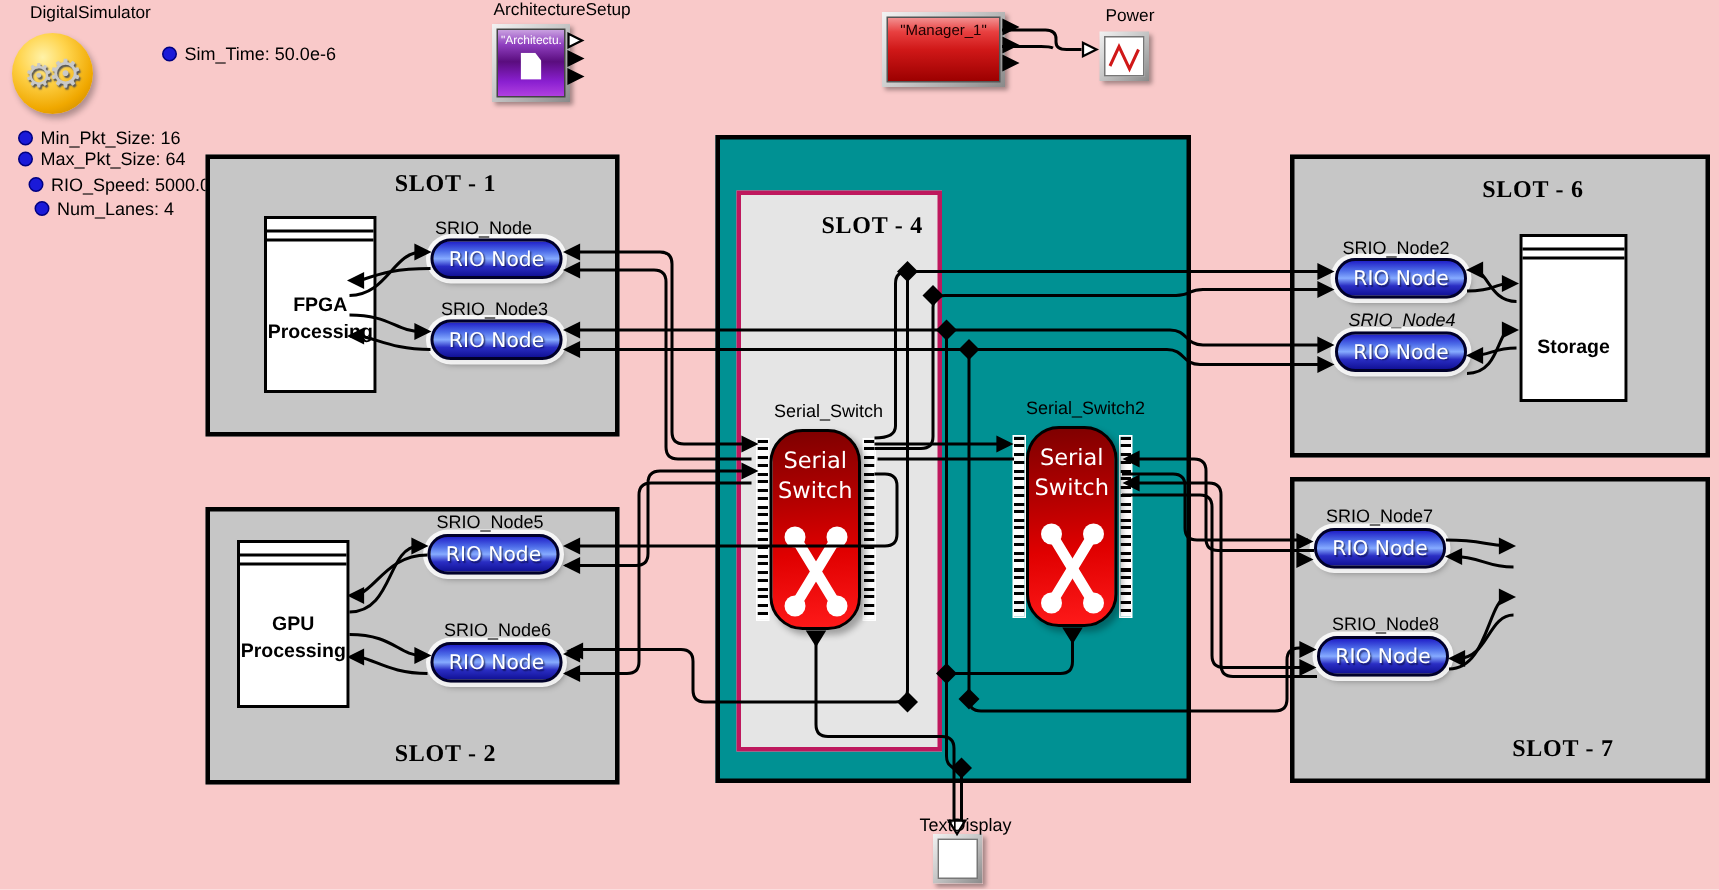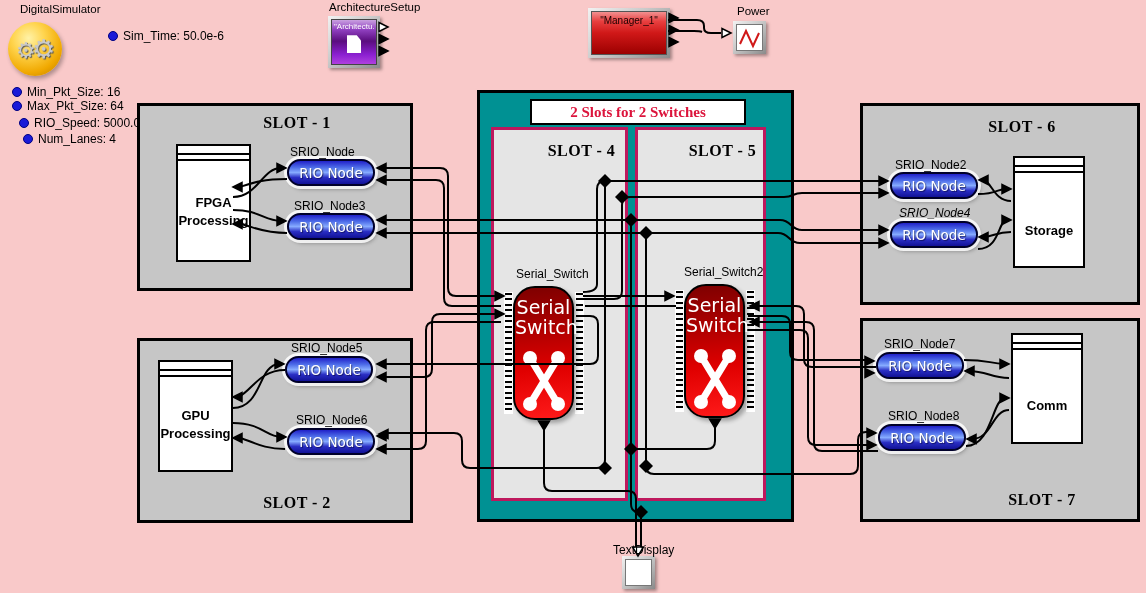--- a/index.html
+++ b/index.html
@@ -16,21 +16,21 @@
         border:2px solid #00002a;border-radius:14px;box-sizing:border-box;
         box-shadow:0 0 0 3px rgba(255,255,255,.85),2px 3px 4px rgba(0,0,0,.35);
         display:flex;align-items:center;justify-content:center;}
   .pill span{color:#fff;font-family:"DejaVu Sans",sans-serif;font-size:13.5px;text-shadow:1px 1px 1px rgba(0,0,40,.6);}
   .teal{background:#009193;border:3px solid #000;box-sizing:border-box;}
   .banner{background:#fff;border:2px solid #000;box-sizing:border-box;display:flex;align-items:center;justify-content:center;
           font-family:"Liberation Serif",serif;font-weight:bold;font-size:15px;color:#DC143C;}
   .swslot{background:#e5e5e5;border:3px solid #be185d;box-sizing:border-box;}
   .switch{background:linear-gradient(175deg,#7e0000 0%,#b30000 35%,#e00000 62%,#ff1a1a 100%);
           border:2.5px solid #000;border-radius:22px;box-sizing:border-box;box-shadow:3px 3px 4px rgba(0,0,0,.3);}
-  .switch .swtxt{color:#fff;font-family:"DejaVu Sans",sans-serif;font-size:19px;text-align:center;line-height:20px;}
+  .switch .swtxt{color:#fff;font-family:"DejaVu Sans",sans-serif;font-size:15px;text-align:center;line-height:20px;}
   .ports{width:9px;background:repeating-linear-gradient(180deg,#000 0 2px,#f6f6f6 2px 5px,#000 5px 7px,#fff 7px 11px);
          border:1px solid #fff;box-sizing:border-box;}
   .frame{background:linear-gradient(135deg,#f2f2f2 0%,#c9c9c9 45%,#8a8a8a 100%);padding:3px;box-sizing:border-box;
          box-shadow:2px 2px 3px rgba(0,0,0,.35);}
   .frame .inner{width:100%;height:100%;box-sizing:border-box;position:relative;}
   .mgr-inner{background:linear-gradient(180deg,#f29090 0%,#e84040 22%,#d01818 50%,#9c0000 100%);border:1px solid #555;}
   .mgr-inner .mtxt{position:absolute;top:3px;left:0;right:0;text-align:center;font-size:10px;color:#1a0000;}
   .arch-inner{background:linear-gradient(180deg,#c9a0e0 0%,#9040c0 22%,#5a0d7e 48%,#8a1fd0 78%,#b040e0 100%);border:1px solid #444;}
   .arch-inner .atxt{position:absolute;top:2px;left:2px;right:2px;font-size:8px;color:#fff;white-space:nowrap;overflow:hidden;}
   .page{position:absolute;left:50%;top:55%;width:14px;height:18px;background:#fff;transform:translate(-50%,-50%);
@@ -130,28 +130,22 @@
   <div class="abs lbl lblz" style="left:291px;top:341px;">SRIO_Node5</div>
   <div class="abs pill blk" style="left:285px;top:356px;width:88px;height:27px;">
     <span>RIO Node</span>
   </div>
   <div class="abs lbl lblz" style="left:296px;top:413px;">SRIO_Node6</div>
   <div class="abs pill blk" style="left:287px;top:428px;width:88px;height:27px;">
     <span>RIO Node</span>
   </div>
 
   <div class="abs teal under" style="left:477px;top:90px;width:317px;height:432px;"></div>
-  <div class="abs banner blk" style="left:530px;top:99px;width:216px;height:26px;">
-    <span>2 Slots for 2 Switches</span>
-  </div>
   <div class="abs swslot under" style="left:491px;top:127px;width:137px;height:374px;z-index:6;">
     <div class="slot-title" style="margin-top:12px;">SLOT - 4</div>
-  </div>
-  <div class="abs swslot under" style="left:635px;top:127px;width:131px;height:374px;z-index:6;">
-    <div class="slot-title" style="margin-top:12px;">SLOT - 5</div>
   </div>
 
   <div class="abs lbl lblz" style="left:516px;top:267px;">Serial_Switch</div>
   <div class="abs ports blk" style="left:504px;top:292px;height:122px;"></div>
   <div class="abs ports blk" style="left:575px;top:292px;height:122px;"></div>
   <div class="abs switch blk" style="left:513px;top:286px;width:61px;height:134px;">
     <div class="swtxt" style="margin-top:9px;">
       <div>Serial</div>
       <div>Switch</div>
     </div>
@@ -196,26 +190,20 @@
   <div class="abs pill blk" style="left:890px;top:172px;width:88px;height:27px;">
     <span>RIO Node</span>
   </div>
   <div class="abs lbl lblz" style="left:899px;top:206px;font-style:italic;">SRIO_Node4</div>
   <div class="abs pill blk" style="left:890px;top:221px;width:88px;height:27px;">
     <span>RIO Node</span>
   </div>
 
   <div class="abs slot under" style="left:860px;top:318px;width:280px;height:204px;">
     <div class="slot-title" style="position:absolute;bottom:10px;left:0;right:0;padding-left:40px;">SLOT - 7</div>
-  </div>
-  <div class="abs proc blk" style="left:1011px;top:333px;width:72px;height:111px;">
-    <div class="hl" style="top:7px;"></div>
-    <div class="hl" style="top:13px;"></div>
-    <div class="ptxt" style="top:62px;">Comm</div>
-    <div class="ptxt" style="top:80px;"></div>
   </div>
   <div class="abs lbl lblz" style="left:884px;top:337px;">SRIO_Node7</div>
   <div class="abs pill blk" style="left:876px;top:352px;width:88px;height:27px;">
     <span>RIO Node</span>
   </div>
   <div class="abs lbl lblz" style="left:888px;top:409px;">SRIO_Node8</div>
   <div class="abs pill blk" style="left:878px;top:424px;width:88px;height:27px;">
     <span>RIO Node</span>
   </div>
 

